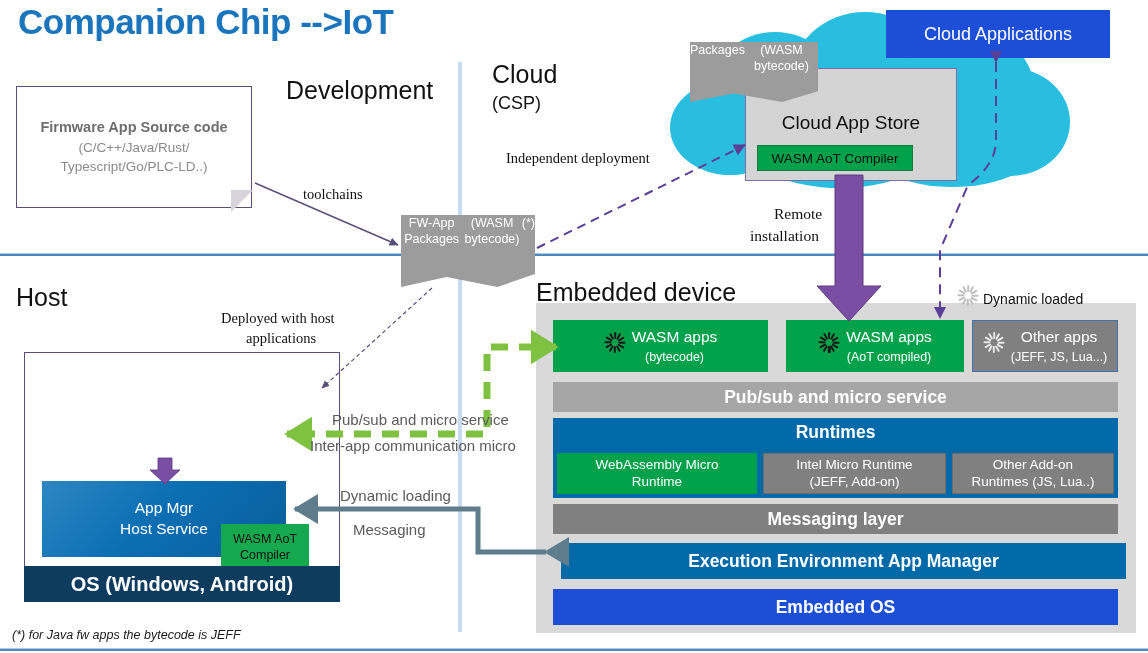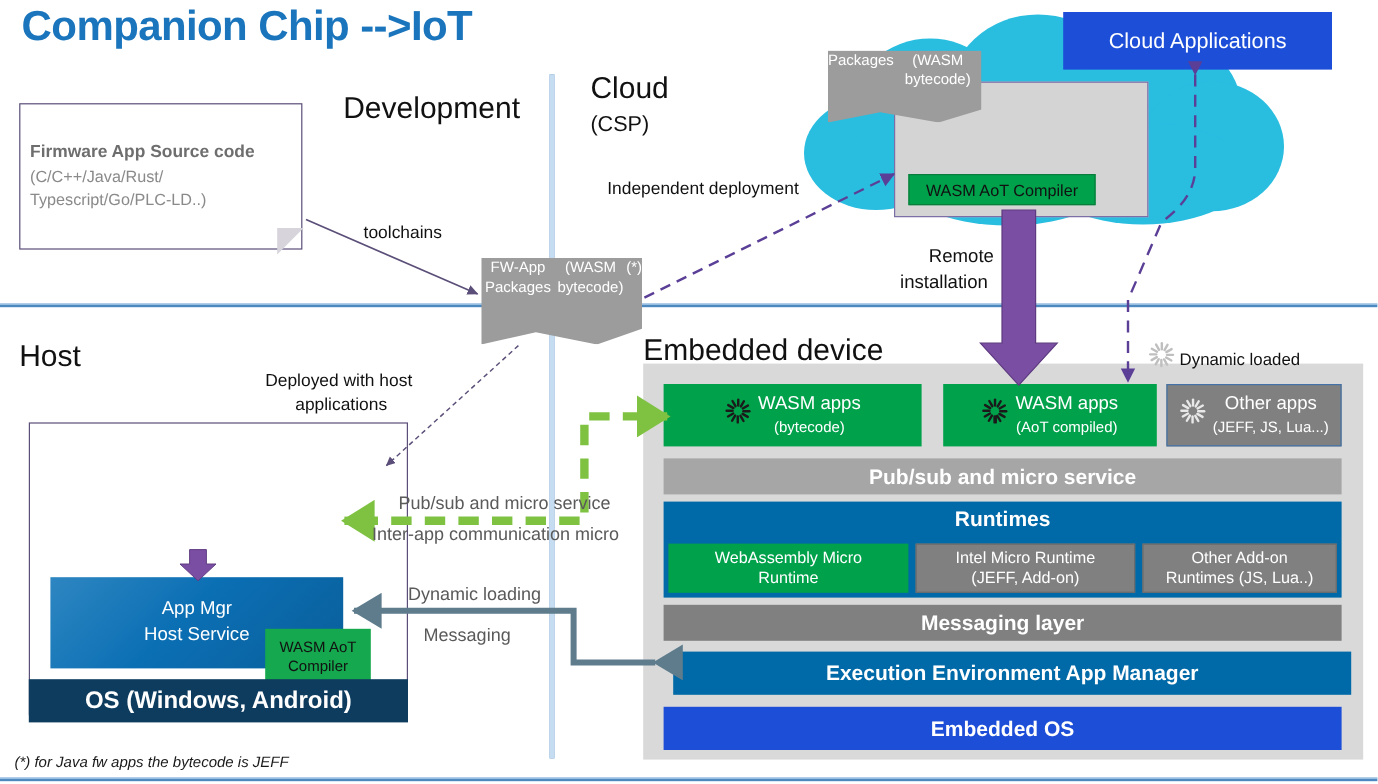--- a/index.html
+++ b/index.html
@@ -24,21 +24,21 @@
   
   .hline { height:3px; background:#2E74B5; opacity:.85; }
   .hline::after{ content:""; display:block; height:1px; background:#9DC3E6; }
   .vline { width:4px; background:#2E74B5; opacity:.85;
            border-left:2px solid #BDD7EE; border-right:2px solid #BDD7EE; }
 
   
   #srcbox {
     left:16px; top:86px; width:236px; height:122px;
     border:1px solid #5B4E78; background:#fff;
-    display:flex; flex-direction:column; align-items:flex-start;
+    display:flex; flex-direction:column; align-items:center;
     justify-content:center; padding:18px 8px; text-align:center;
   }
   #srcbox .t1 { font-size:14.5px; font-weight:bold; color:#6E6E6E; line-height:1.35; }
   #srcbox .t2 { font-size:13.5px; color:#8A8A8A; line-height:1.42; }
   #srcfold { left:231px; top:190px; width:0;height:0;
     border-left:22px solid #D7D4DC; border-bottom:22px solid transparent; }
 
   
   .flag {
     background:#9C9C9C; color:#fff; text-align:center;
@@ -82,21 +82,21 @@
               background:#767676; color:#fff; font-size:18px; }
   #appmgr  { left:42px; top:481px; width:244px; height:76px;
              background:linear-gradient(135deg,#2E86C1 0%, #0B6FB4 45%, #0A5E9A 100%);
              color:#fff; font-size:15.5px; line-height:1.35; }
   #osbar { left:24px; top:566px; width:316px; height:36px;
            background:#0E3C5E; color:#fff; font-weight:bold; font-size:20px; }
   #hostaot { left:221px; top:524px; width:88px; height:46px;
              background:#16A84E; color:#111; font-size:12.5px; line-height:1.3; }
 
   
-  .lbl { font-size:14.5px; color:#111; white-space:nowrap; }
+  .lbl { font-size:14.5px; color:#111; white-space:nowrap;font-family:Liberation Serif, serif; }
   .lbl-gray { font-size:15px; color:#5A5A5A; white-space:nowrap; }
   #footnote { left:12px; top:628px; font-size:12.5px; font-style:italic; color:#1a1a1a; }
 
   svg { overflow:visible; }
 </style>
 </head>
 <body>
 
 <div id="stage">
 
@@ -123,20 +123,21 @@
     <div class="puff" style="left:20px;  top:70px;  width:120px; height:95px;"></div>
     <div class="puff" style="left:60px;  top:22px;  width:130px; height:120px;"></div>
     <div class="puff" style="left:140px; top:2px;   width:150px; height:140px;"></div>
     <div class="puff" style="left:245px; top:18px;  width:140px; height:130px;"></div>
     <div class="puff" style="left:300px; top:58px;  width:120px; height:108px;"></div>
     <div class="puff" style="left:95px;  top:88px;  width:190px; height:90px;"></div>
     <div class="puff" style="left:215px; top:92px;  width:175px; height:85px;"></div>
   </div>
 
   <div class="abs" style="left:745px; top:68px; width:212px; height:113px; background:#D4D4D4; border:1px solid #7C6FA8;"></div>
+  <div class="abs" style="left:745px; top:112px; width:212px; text-align:center; font-size:19px; color:#111;">Cloud App Store</div>
   <div class="abs box green" style="left:757px; top:145px; width:156px; height:26px; background:#00A14B;
               color:#111; font-size:13.5px; border:1px solid #0a7d3c;">WASM AoT Compiler</div>
 
   <div class="abs box gray-dark" style="left:886px; top:10px; width:224px; height:48px; font-size:18px;">Cloud Applications</div>
 
   <div class="abs flag" style="left:690px; top:42px; width:128px; height:60px;">
     <div style="font-size:12.5px;">Packages</div>
     <div style="font-size:12.5px;">(WASM bytecode)</div>
   </div>
 

